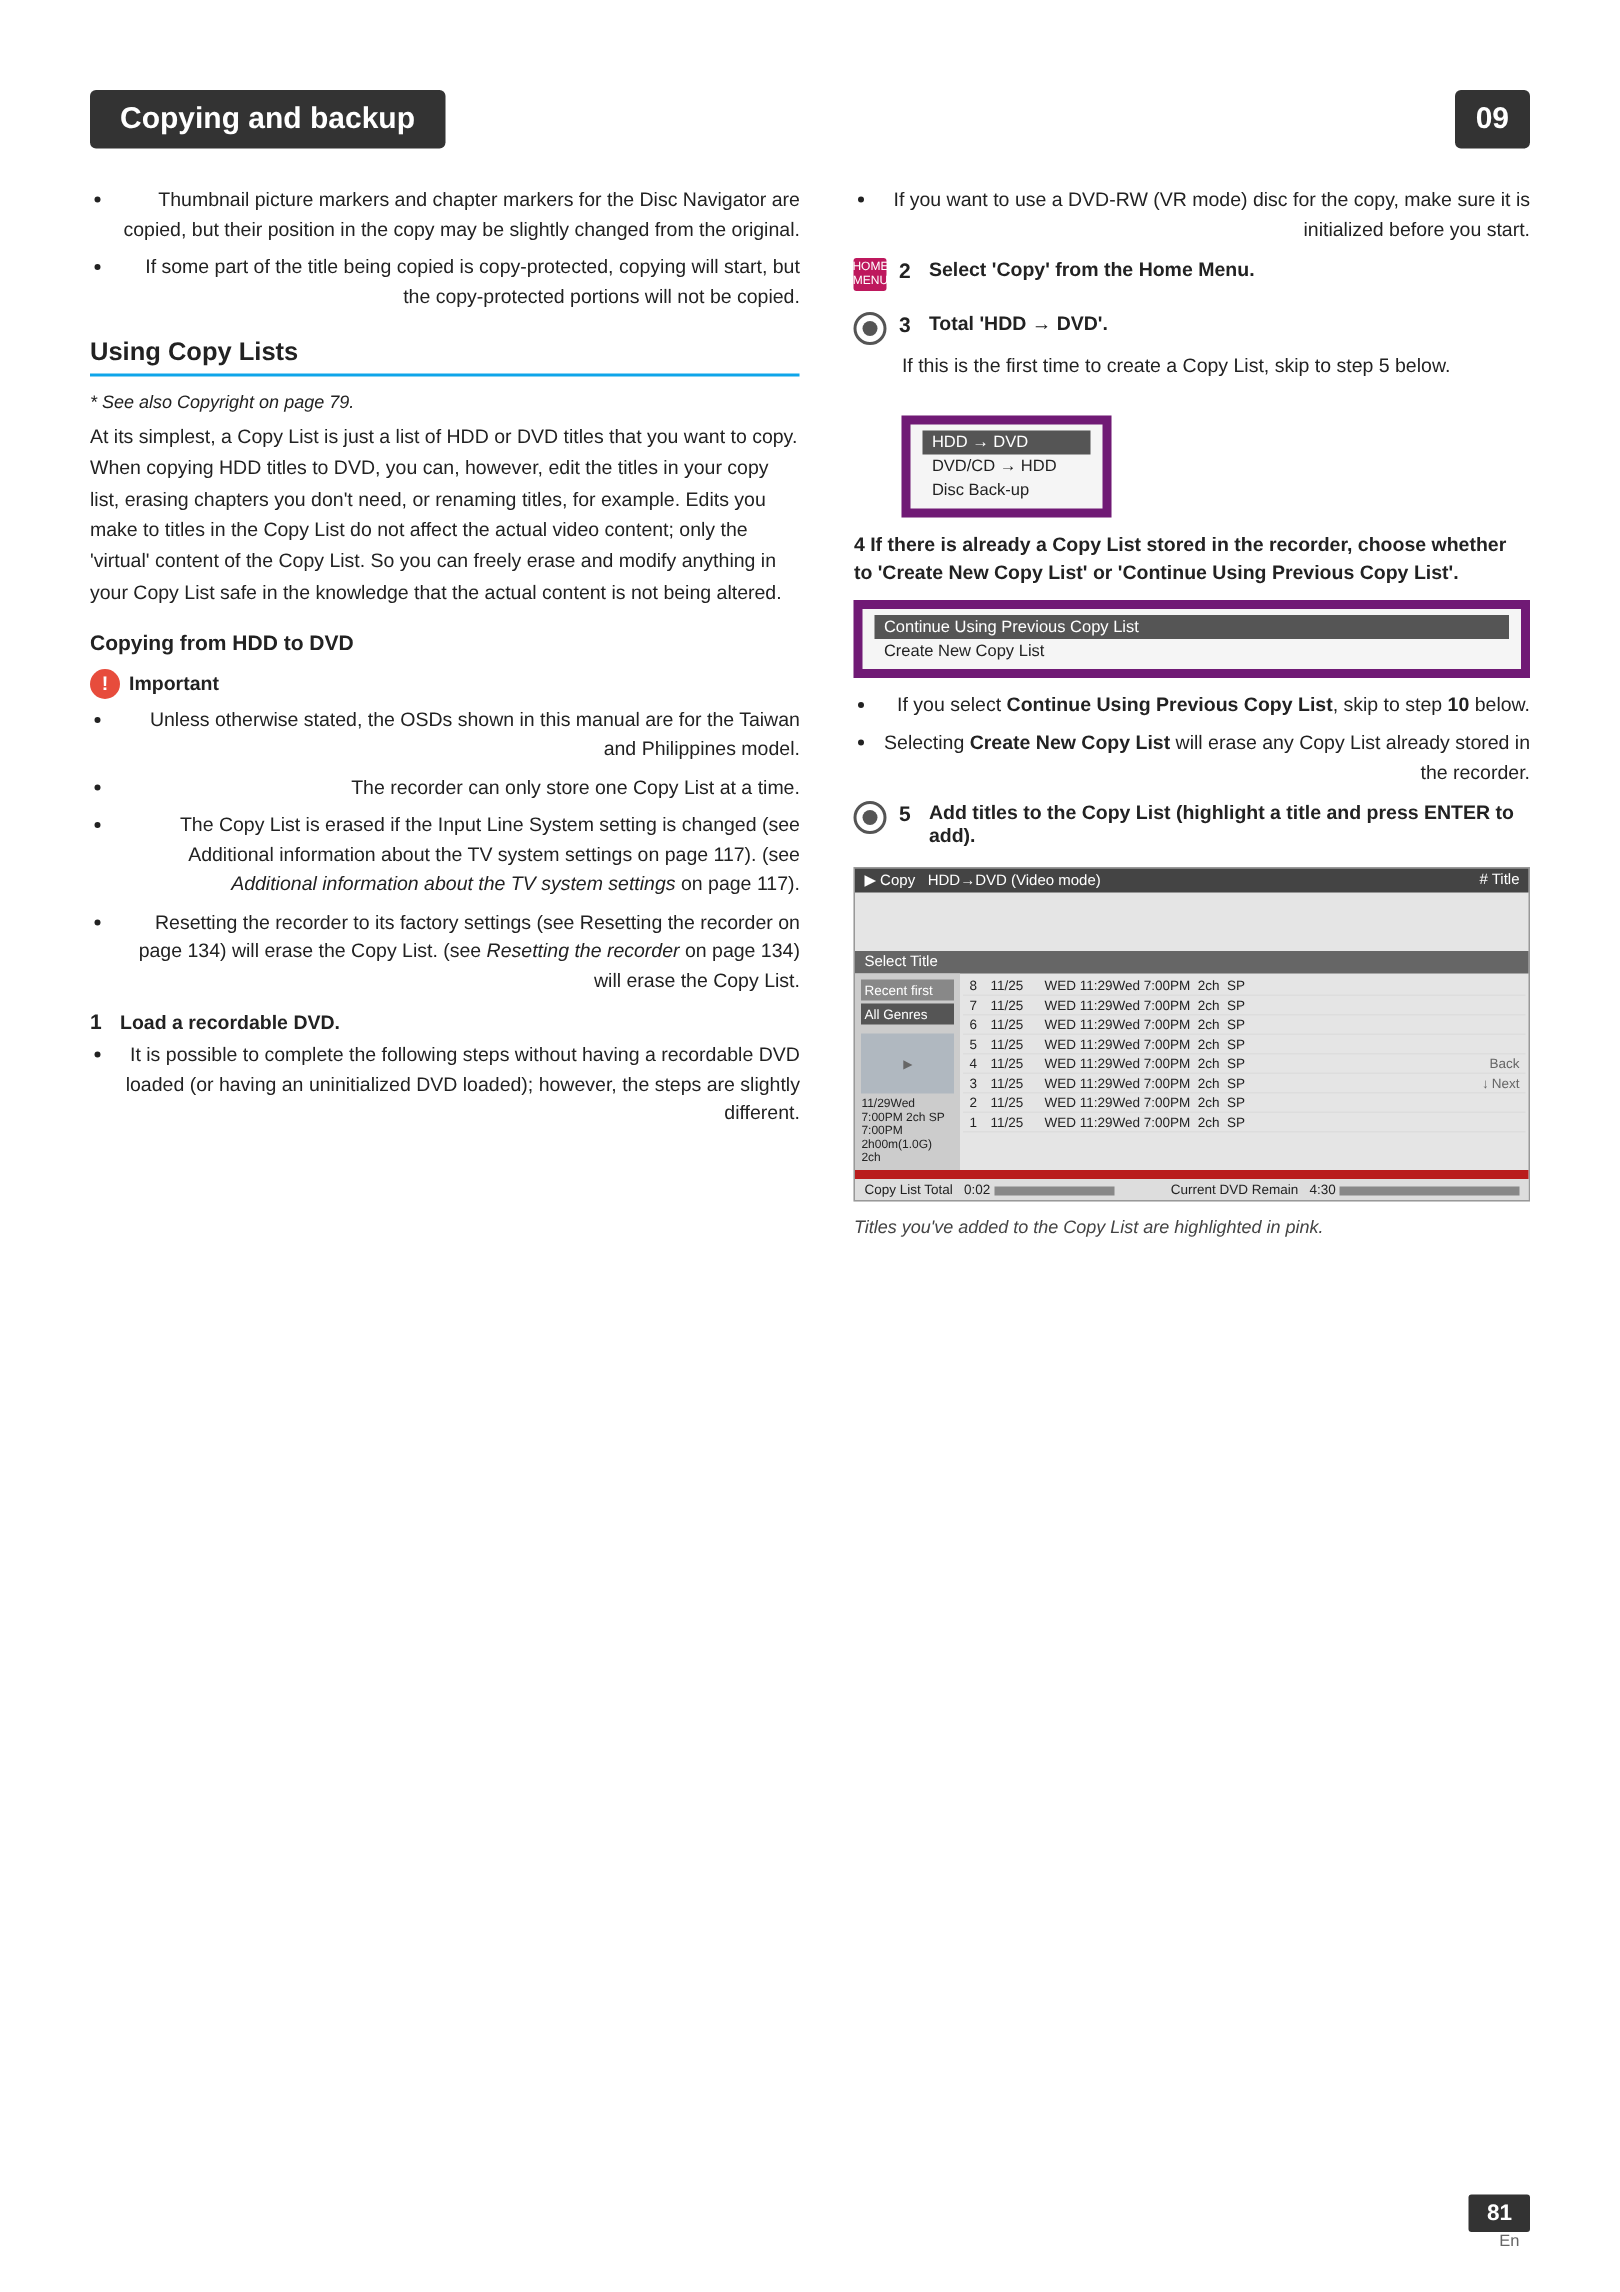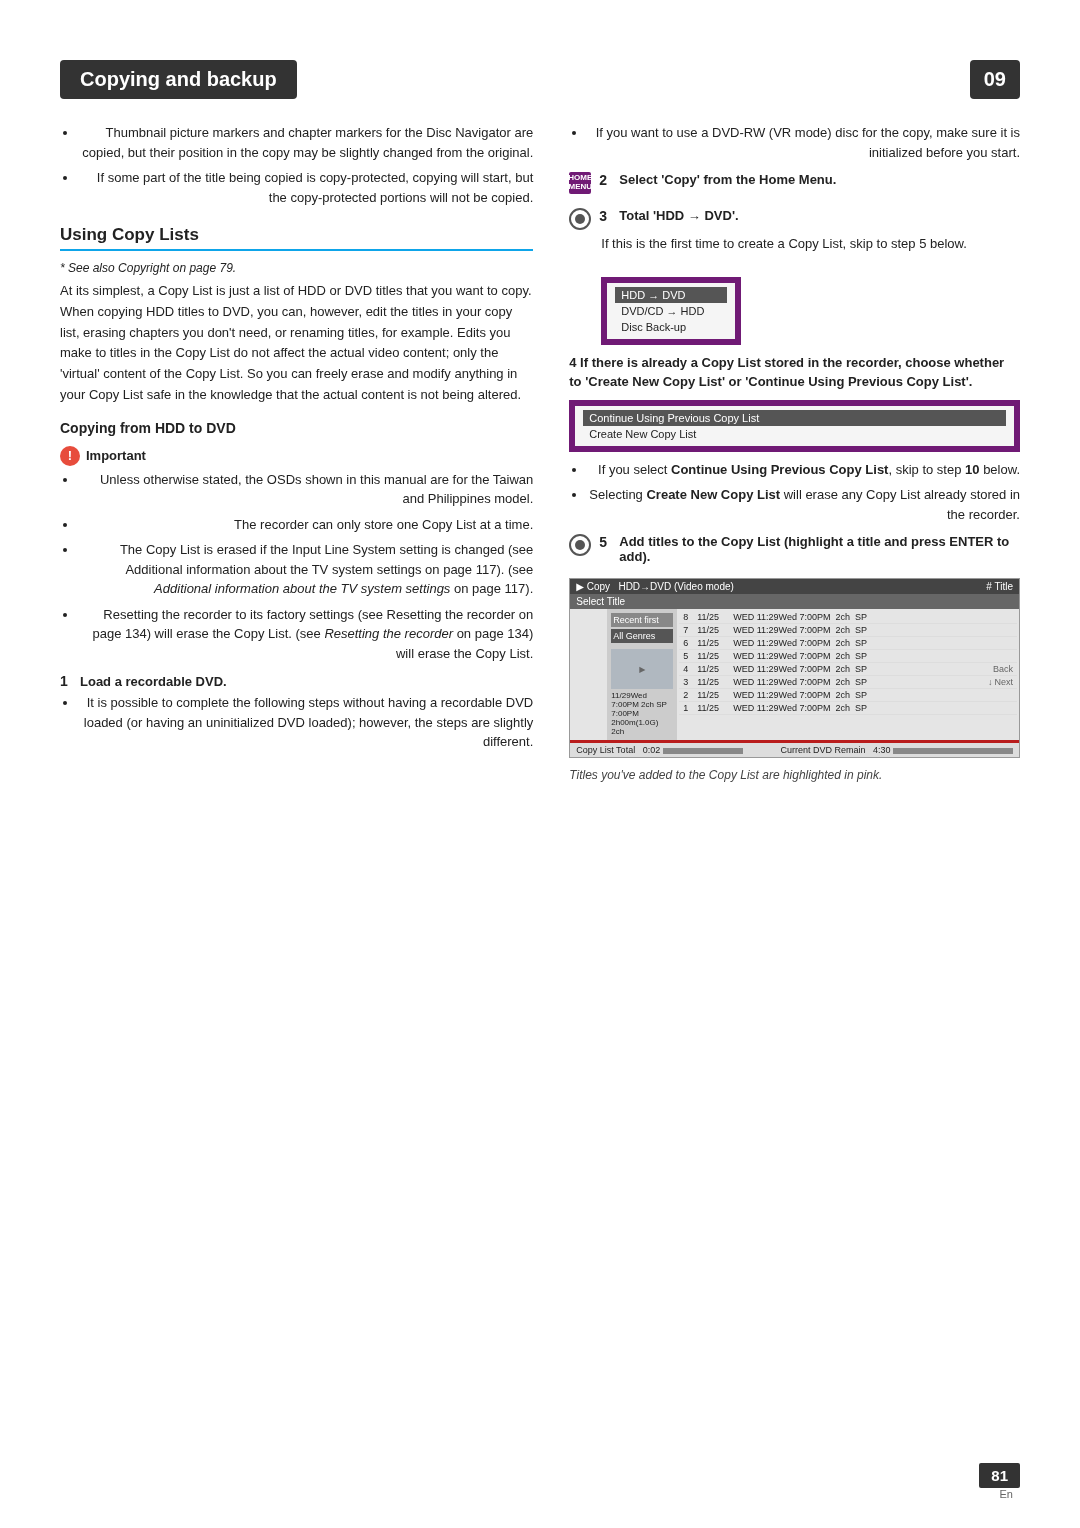--- a/index.html
+++ b/index.html
@@ -117,27 +117,27 @@
     }
     
     .step-icon-row {
       display: flex;
       align-items: center;
       margin-bottom: 4px;
     }
     .home-menu-icon {
       width: 22px;
       height: 22px;
-      background: #701a75;
+      background: #be185d;
       display: inline-flex;
       align-items: center;
       justify-content: center;
       color: #fff;
       font-size: 8px;
-      font-weight: bold;
+      font-weight: normal;
       margin-right: 8px;
       flex-shrink: 0;
       border-radius: 2px;
       text-align: center;
       line-height: 1.1;
     }
     .enter-icon {
       width: 22px;
       height: 22px;
       border-radius: 50%;
@@ -188,24 +188,24 @@
       display: flex;
       justify-content: space-between;
       padding: 2px 6px;
       font-size: 10px;
     }
     .screen-large-subheader {
       background: #666;
       color: #fff;
       padding: 2px 6px;
       font-size: 10px;
+      margin-top: 39px;
     }
     .screen-large-body {
       display: flex;
-      margin-left: 37px;
     }
     .screen-large-sidebar {
       background: #ccc;
       width: 70px;
       padding: 4px;
       font-size: 9px;
     }
     .screen-large-main {
       flex: 1;
       padding: 2px;
@@ -219,21 +219,21 @@
     }
     .screen-table-row .col-num { width: 14px; }
     .screen-table-row .col-date { width: 36px; }
     .screen-table-row .col-info { flex: 1; }
     .screen-footer {
       display: flex;
       justify-content: space-between;
       padding: 2px 6px;
       font-size: 9px;
       background: #ddd;
-      border-top: 3px solid #b91c1c;
+      border-top: 6px solid #b91c1c;
     }
     .screen-footer-bar {
       background: #888;
       height: 6px;
       width: 80px;
       display: inline-block;
       vertical-align: middle;
     }
     .screen-footer-bar-short {
       background: #888;

